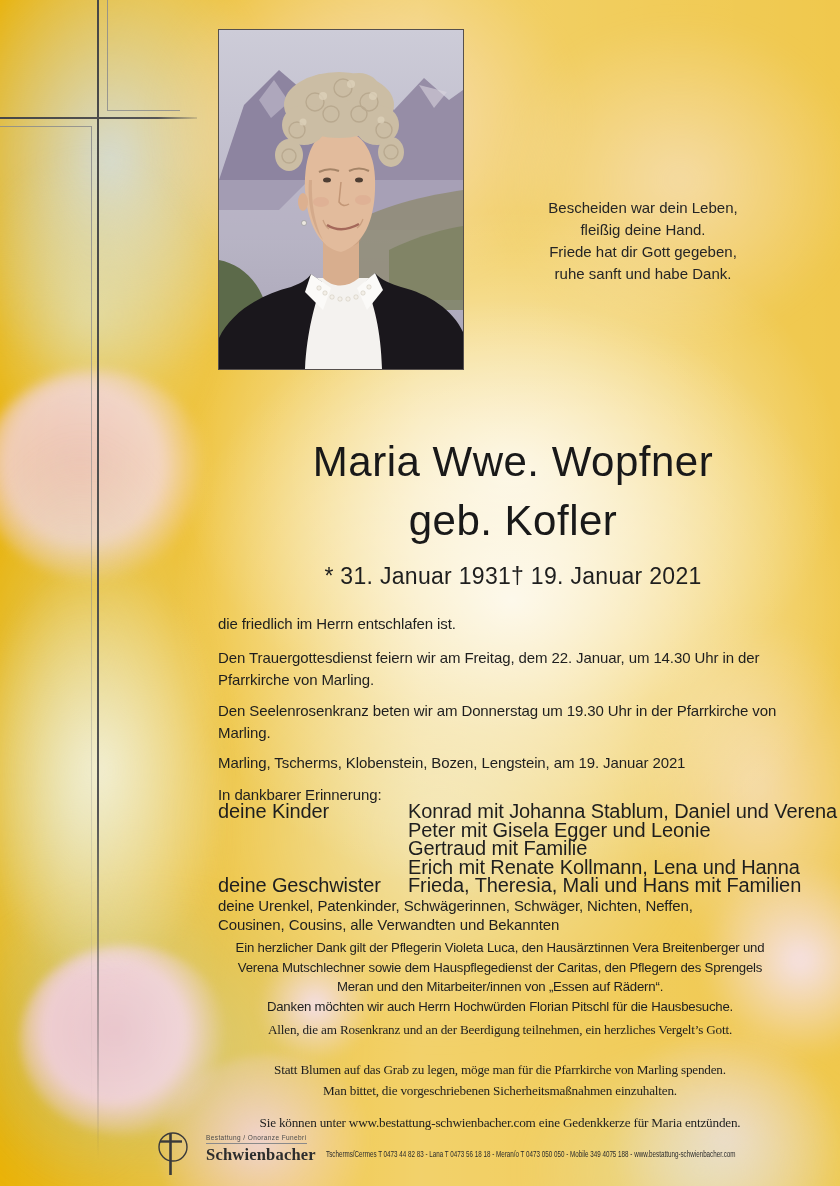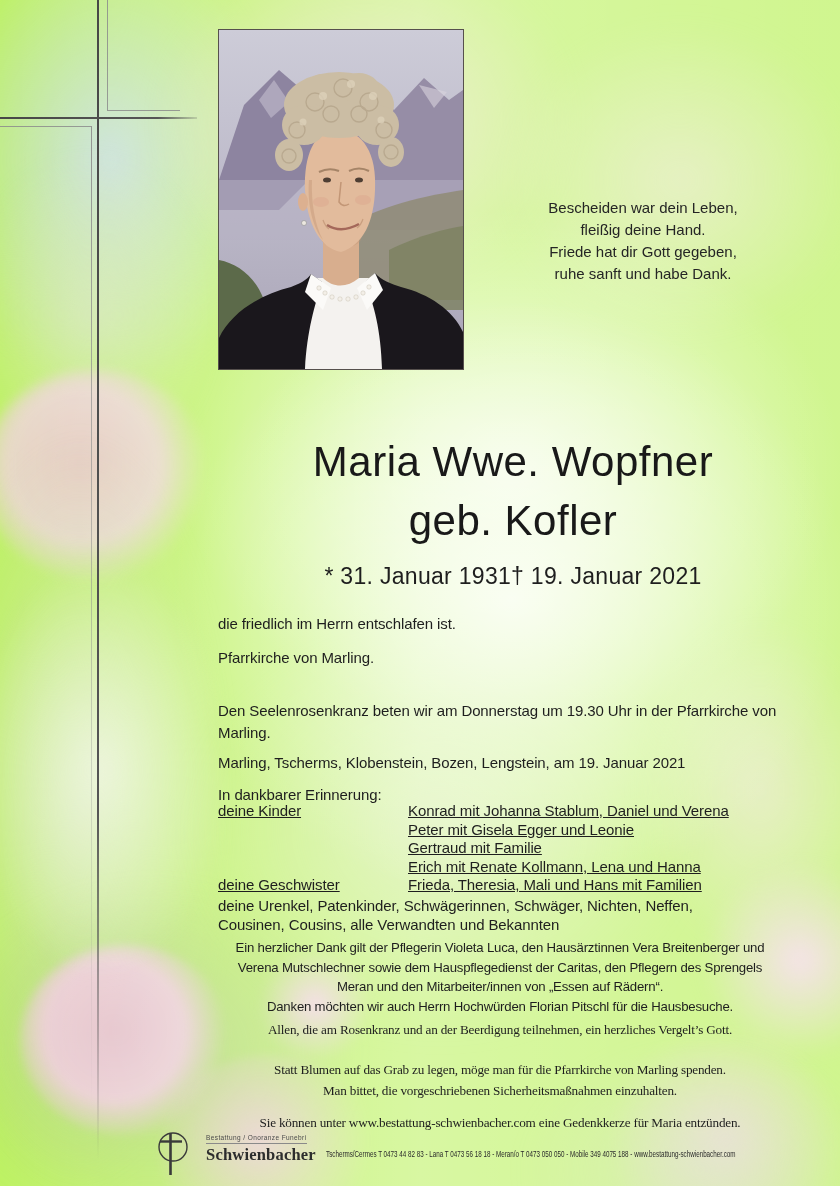--- a/index.html
+++ b/index.html
@@ -1,18 +1,18 @@
 <!DOCTYPE html>
 <html lang="de"><head>
 <meta charset="utf-8">
 <style>
   html,body{margin:0;padding:0;}
   .page{
     position:relative; width:840px; height:1186px; overflow:hidden;
-    background:#bef264;
+    background:#eab308;
     font-family:"Liberation Sans","DejaVu Sans",sans-serif;
     color:#1e1e1e;
   }
   
   .bg{position:absolute; inset:0;}
   .blob{position:absolute; border-radius:50%; pointer-events:none;}
   .b1{left:-60px;top:-70px;width:340px;height:460px;background:radial-gradient(closest-side,rgba(203,221,240,.85),rgba(203,221,240,0));filter:blur(10px);}
   .b2{left:150px;top:-60px;width:430px;height:360px;background:radial-gradient(closest-side,rgba(248,216,229,.6),rgba(248,216,229,0));filter:blur(12px);}
   .b3{left:500px;top:20px;width:360px;height:320px;background:radial-gradient(closest-side,rgba(247,226,235,.5),rgba(247,226,235,0));filter:blur(14px);}
   .b4{left:-40px;top:150px;width:260px;height:330px;background:radial-gradient(closest-side,rgba(222,230,204,.6),rgba(222,230,204,0));filter:blur(10px);}
@@ -56,21 +56,21 @@
   .name-line{left:168px; width:690px; text-align:center; font-size:42px; letter-spacing:.5px; color:#191919;}
   .name1{top:438px;}
   .name2{top:497px;}
   .dates{left:168px; top:563px; width:690px; text-align:center; font-size:23px; letter-spacing:.3px;}
   .dates .death{}
   .p1{left:218px; top:613px;}
   .p2{left:218px; top:647px;}
   .p3{left:218px; top:700px;}
   .p4{left:218px; top:752px;}
   .p5{left:218px; top:784px;}
-  .family{left:218px; top:802px; font-size:15px; line-height:18.6px; letter-spacing:-0.1px;text-decoration:underline;}
+  .family{left:218px; top:802px; font-size:20px; line-height:18.6px; letter-spacing:-0.1px;}
   .family-row{display:flex;}
   .family-label{width:190px; flex:0 0 190px;}
   .family-extra{left:218px; top:897px; font-size:15px; line-height:18.6px; letter-spacing:-0.1px;}
   .thanks{left:160px; top:938px; width:680px; text-align:center; font-size:13.2px; line-height:19.6px; letter-spacing:-0.2px;}
   .note{left:160px; width:680px; text-align:center; font-size:13.2px; letter-spacing:-0.2px;font-family:Liberation Serif, serif;}
   .n1{top:1022px;} .n2{top:1052px;margin-top:10px;} .n3{top:1083px;} .n4{top:1115px;}
   
   .footer{position:absolute; left:155px; top:1130px; display:flex; align-items:center;}
   .logo{display:flex; align-items:flex-start;}
   .brand-block{margin-left:13px; margin-top:4px;}
@@ -209,20 +209,21 @@
   <div class="abs name-line name1">Maria Wwe. Wopfner</div>
   <div class="abs name-line name2">geb. Kofler</div>
 
   <div class="abs dates">
     <span class="birth">* 31. Januar 1931</span><span class="death">† 19. Januar 2021</span>
   </div>
 
   <div class="abs body-txt p1">die friedlich im Herrn entschlafen ist.</div>
 
   <div class="abs body-txt p2">
+    <div>Den Trauergottesdienst feiern wir am Freitag, dem 22. Januar, um 14.30 Uhr in der</div>
     <div>Pfarrkirche von Marling.</div>
   </div>
 
   <div class="abs body-txt p3">
     <div>Den Seelenrosenkranz beten wir am Donnerstag um 19.30 Uhr in der Pfarrkirche von</div>
     <div>Marling.</div>
   </div>
 
   <div class="abs body-txt p4">Marling, Tscherms, Klobenstein, Bozen, Lengstein, am 19. Januar 2021</div>
   <div class="abs body-txt p5">In dankbarer Erinnerung:</div>

